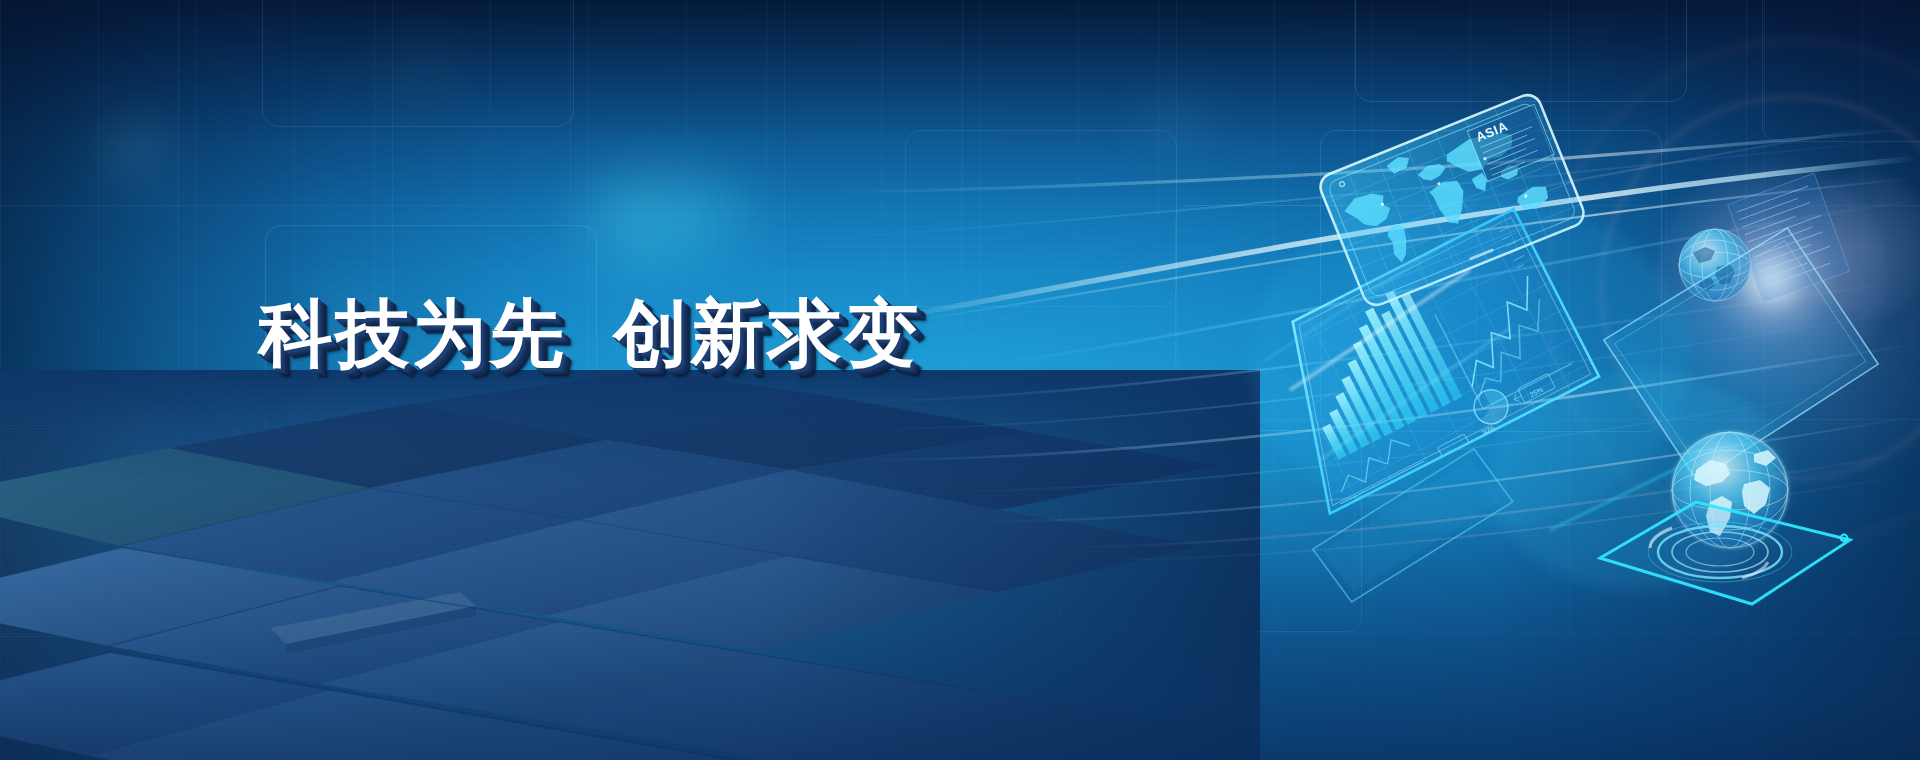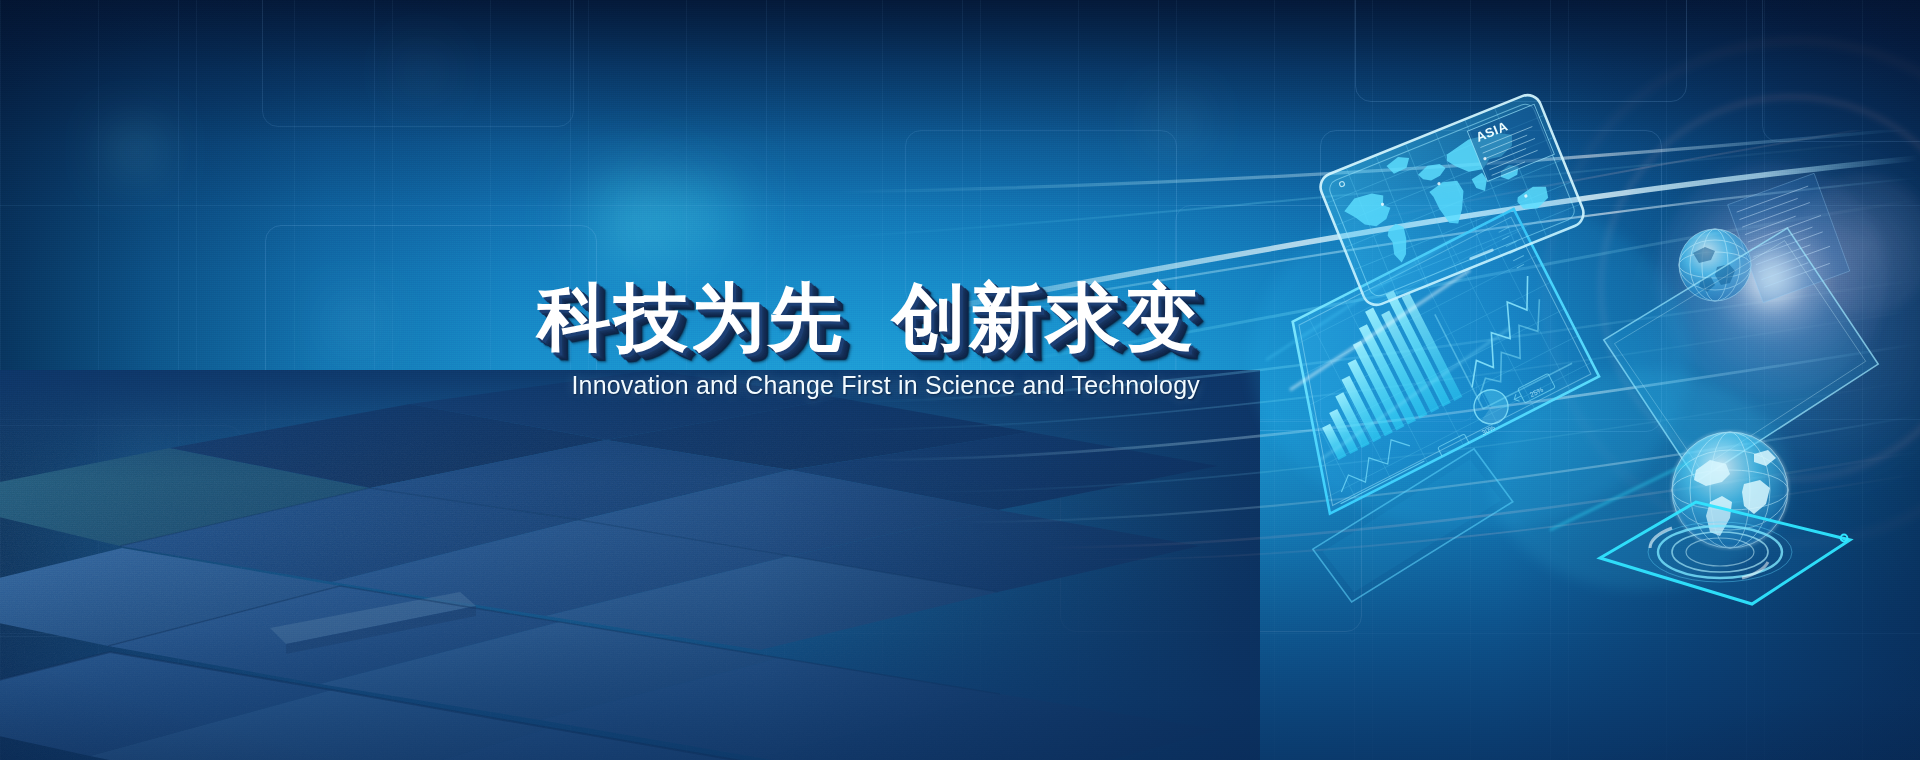--- a/index.html
+++ b/index.html
@@ -126,25 +126,24 @@
   .flare-ring {
     position: absolute;
     border-radius: 50%;
     mix-blend-mode: screen;
     pointer-events: none;
   }
 
   
   .text-block {
     position: absolute;
-    left: 0; top: 280px;
+    left: 0; top: 296px;
     width: 1180px;
-    text-align: right;
+    text-align: center;
     z-index: 40;
-    padding-left: 20px;
   }
   .headline {
     margin: 0;
     font-size: 74px;
     font-weight: 700;
     letter-spacing: 3px;
     color: #ffffff;
     line-height: 1.04;
     white-space: pre;
     text-shadow:
@@ -645,19 +644,18 @@
               filter: blur(4px);"></div>
   <div class="flare-ring" style="left:1790px; top:170px; width:150px; height:150px;
               background: radial-gradient(circle, rgba(225,205,245,0.16), rgba(225,205,245,0.05) 60%, rgba(0,0,0,0) 72%);
               filter: blur(2px);"></div>
   <div class="flare-ring" style="left:1640px; top:150px; width:340px; height:340px;
               background: radial-gradient(circle, rgba(196,160,220,0.16), rgba(150,140,210,0.05) 55%, rgba(0,0,0,0) 75%);
               filter: blur(14px);"></div>
 
   <div class="text-block">
     <h1 class="headline">科技为先  创新求变</h1>
-    <p class="subline">Innovation and Change First in Science and Technology</p>
   </div>
 
   <div class="layer noise"></div>
   <div class="layer bg-bottomfade"></div>
   <div class="layer vignette"></div>
 </div>
 
 </body></html>

